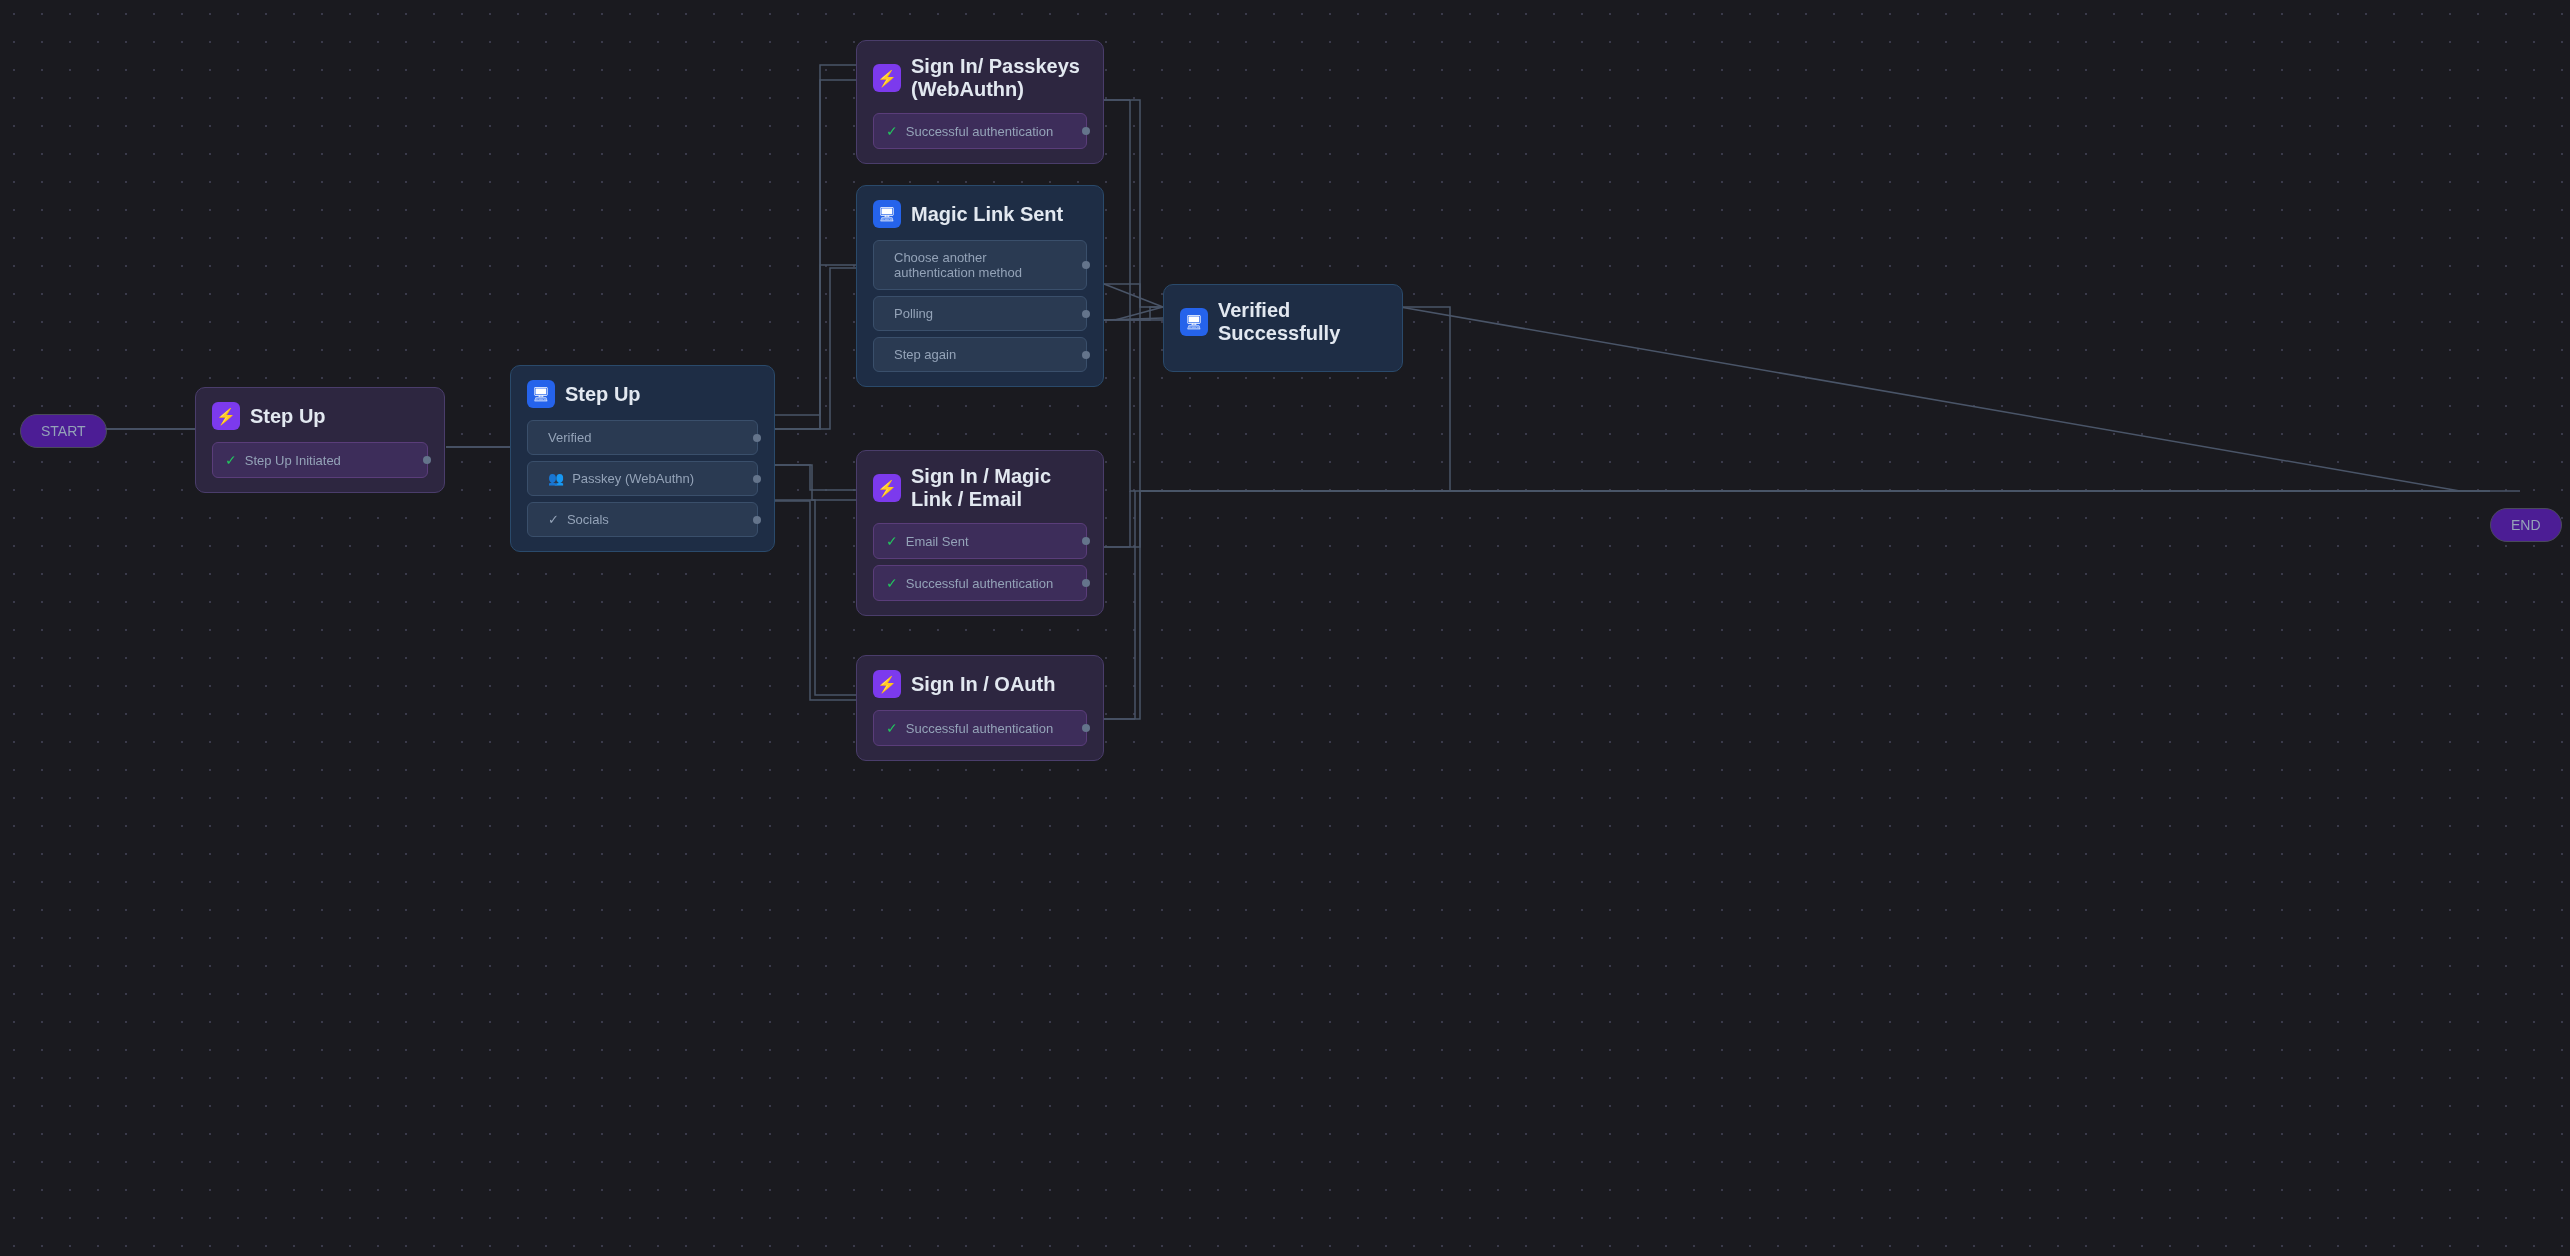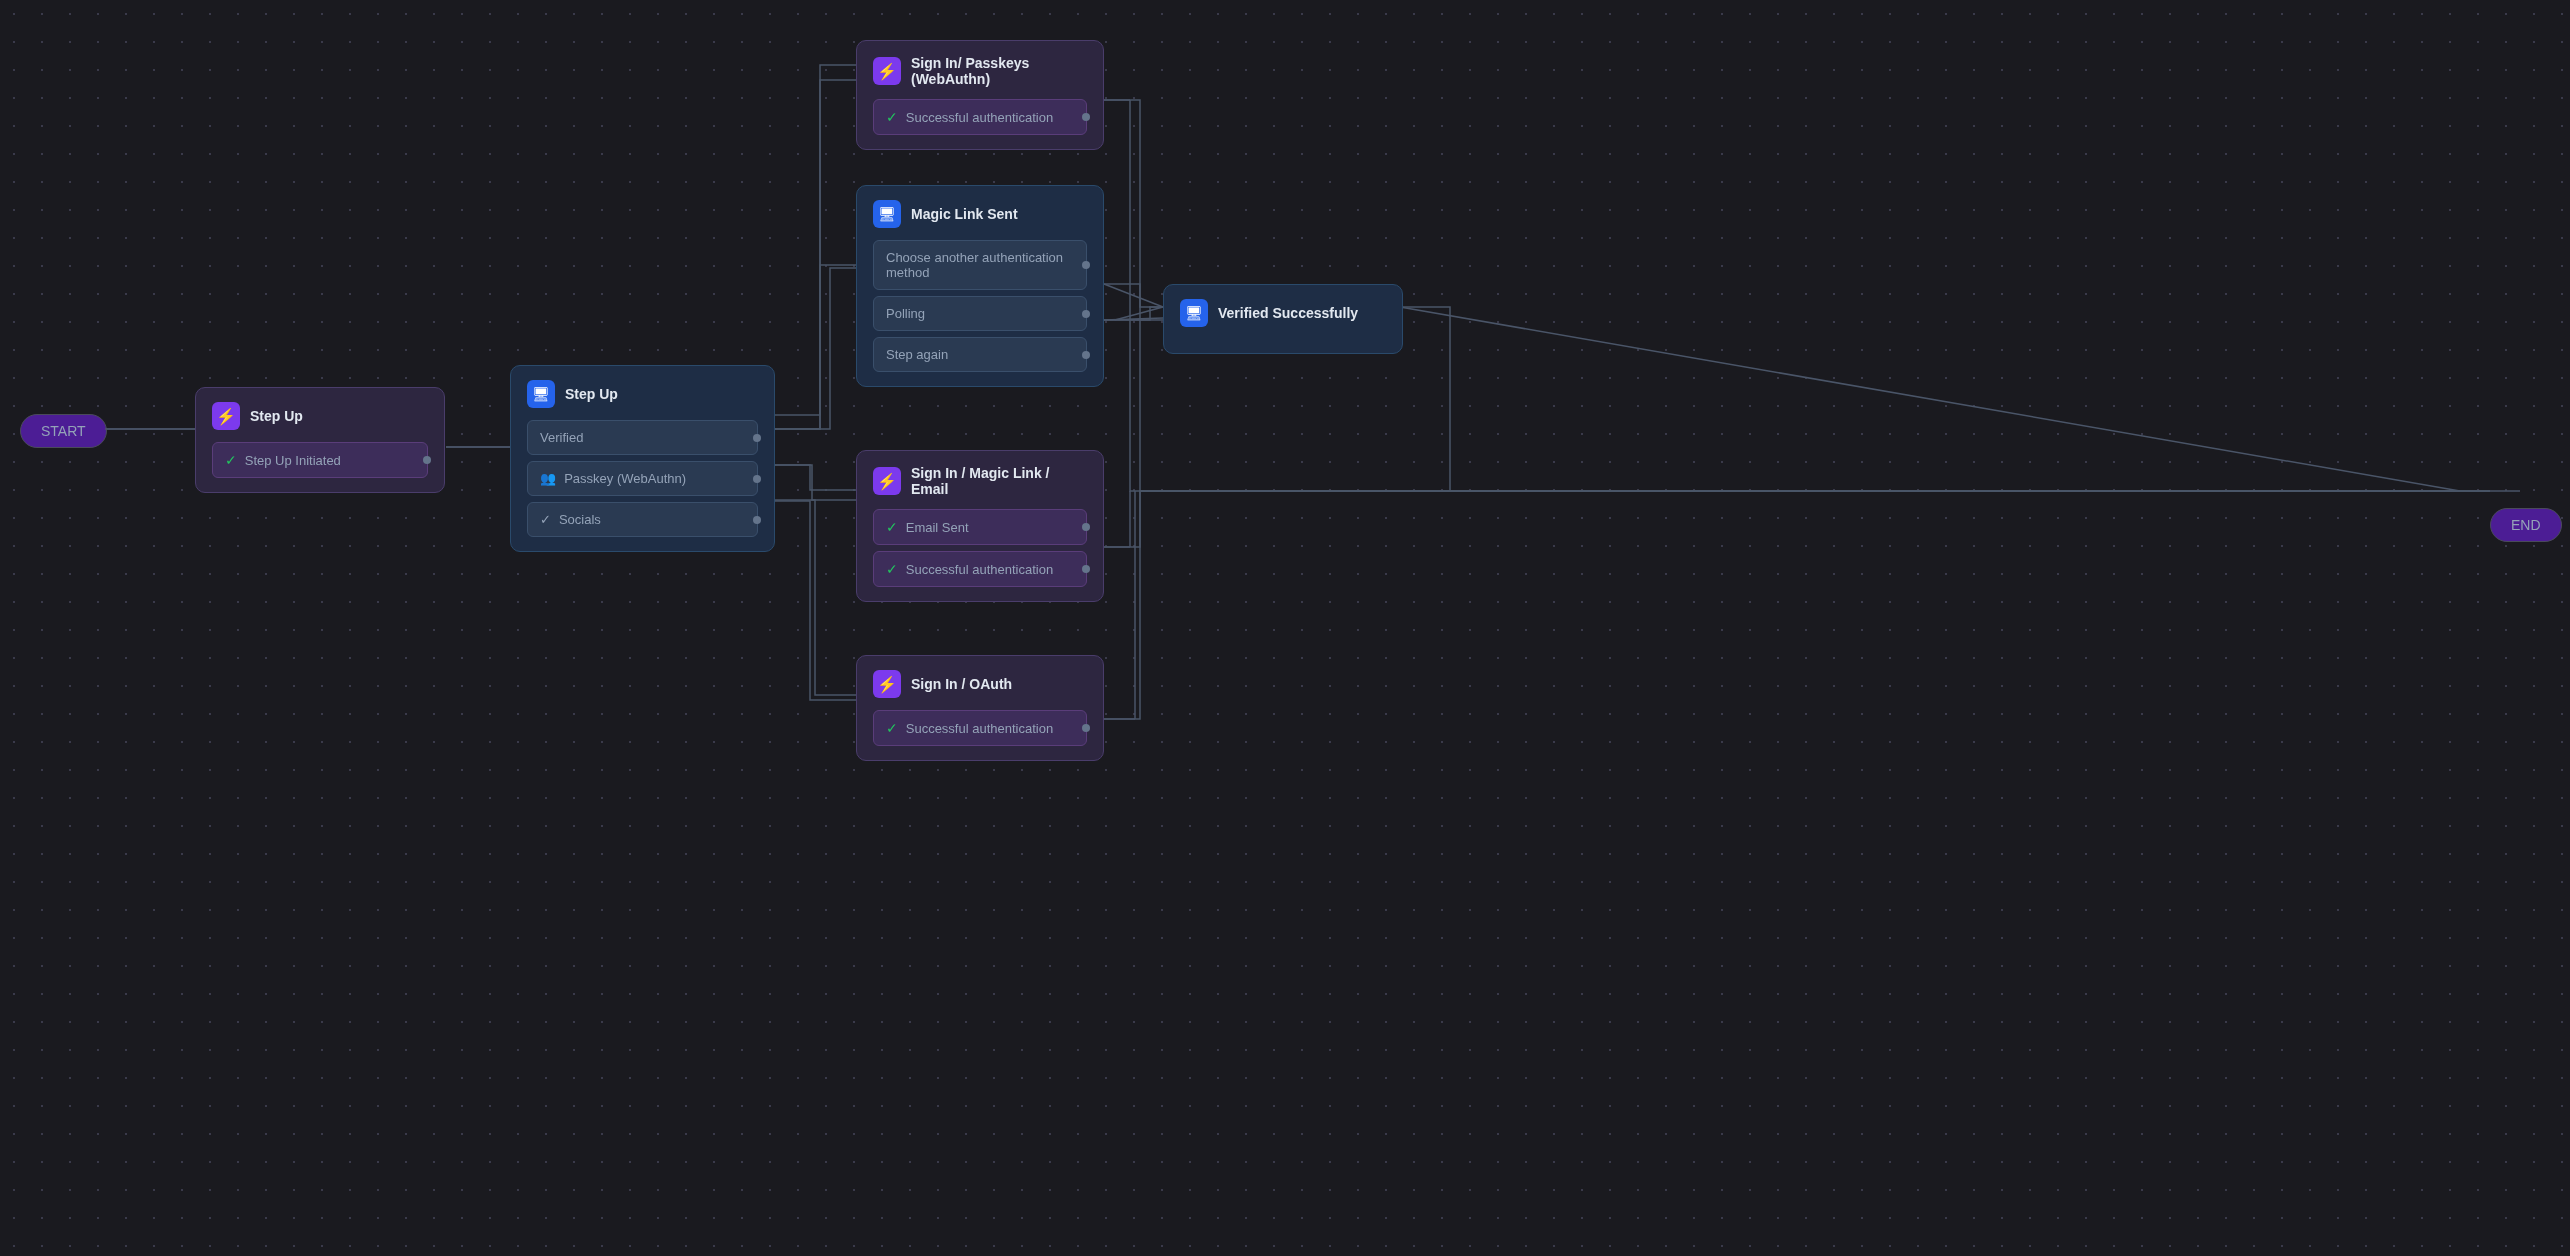--- a/index.html
+++ b/index.html
@@ -46,29 +46,29 @@
       justify-content: center;
       font-size: 14px;
       flex-shrink: 0;
     }
 
     .icon-purple { background: #7c3aed; }
     .icon-blue { background: #2563eb; }
 
     .node-title {
       color: #e2e8f0;
-      font-size: 14px;
+      font-size: 20px;
       font-weight: 600;
     }
 
     .node-output {
       background: #2a3a52;
       border: 1px solid #3a4f6b;
       border-radius: 6px;
-      padding: 9px 12px;
+      padding: 9px 20px;
       margin-top: 6px;
       display: flex;
       align-items: center;
       gap: 8px;
       color: #94a3b8;
       font-size: 13px;
       position: relative;
     }
 
     .node-output .dot {

